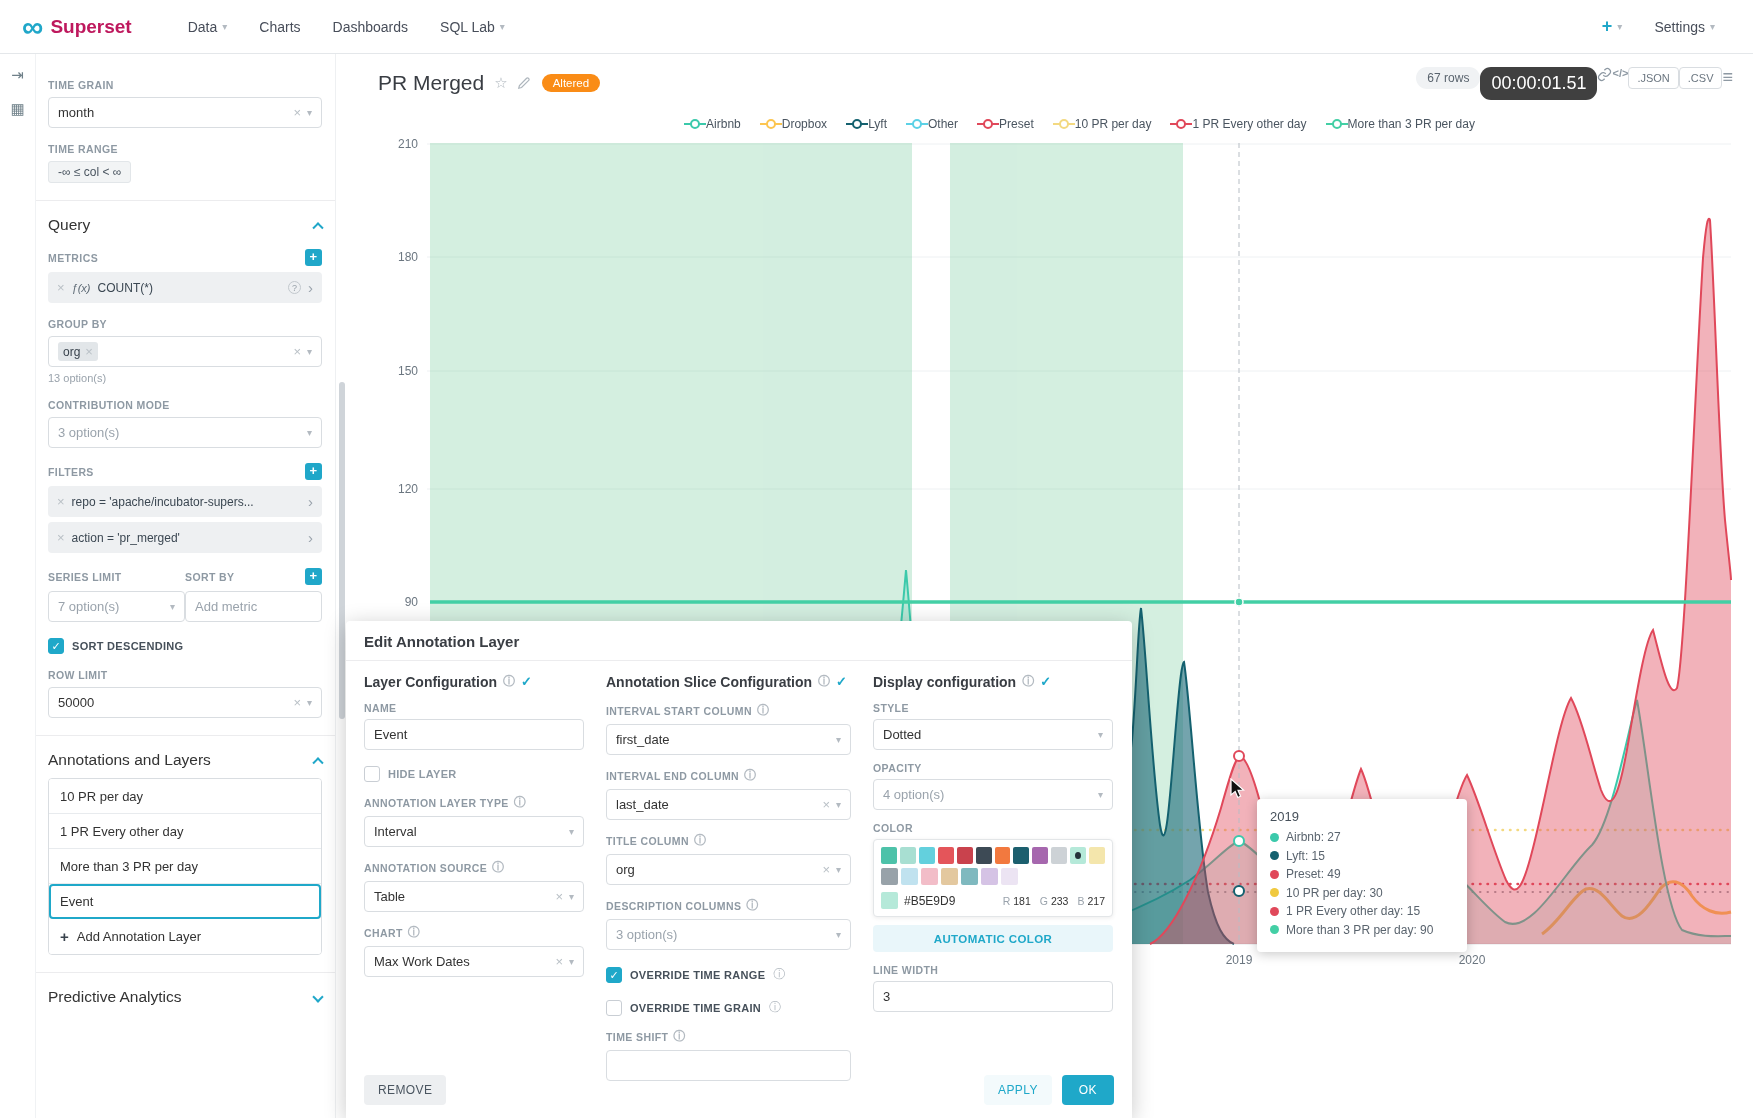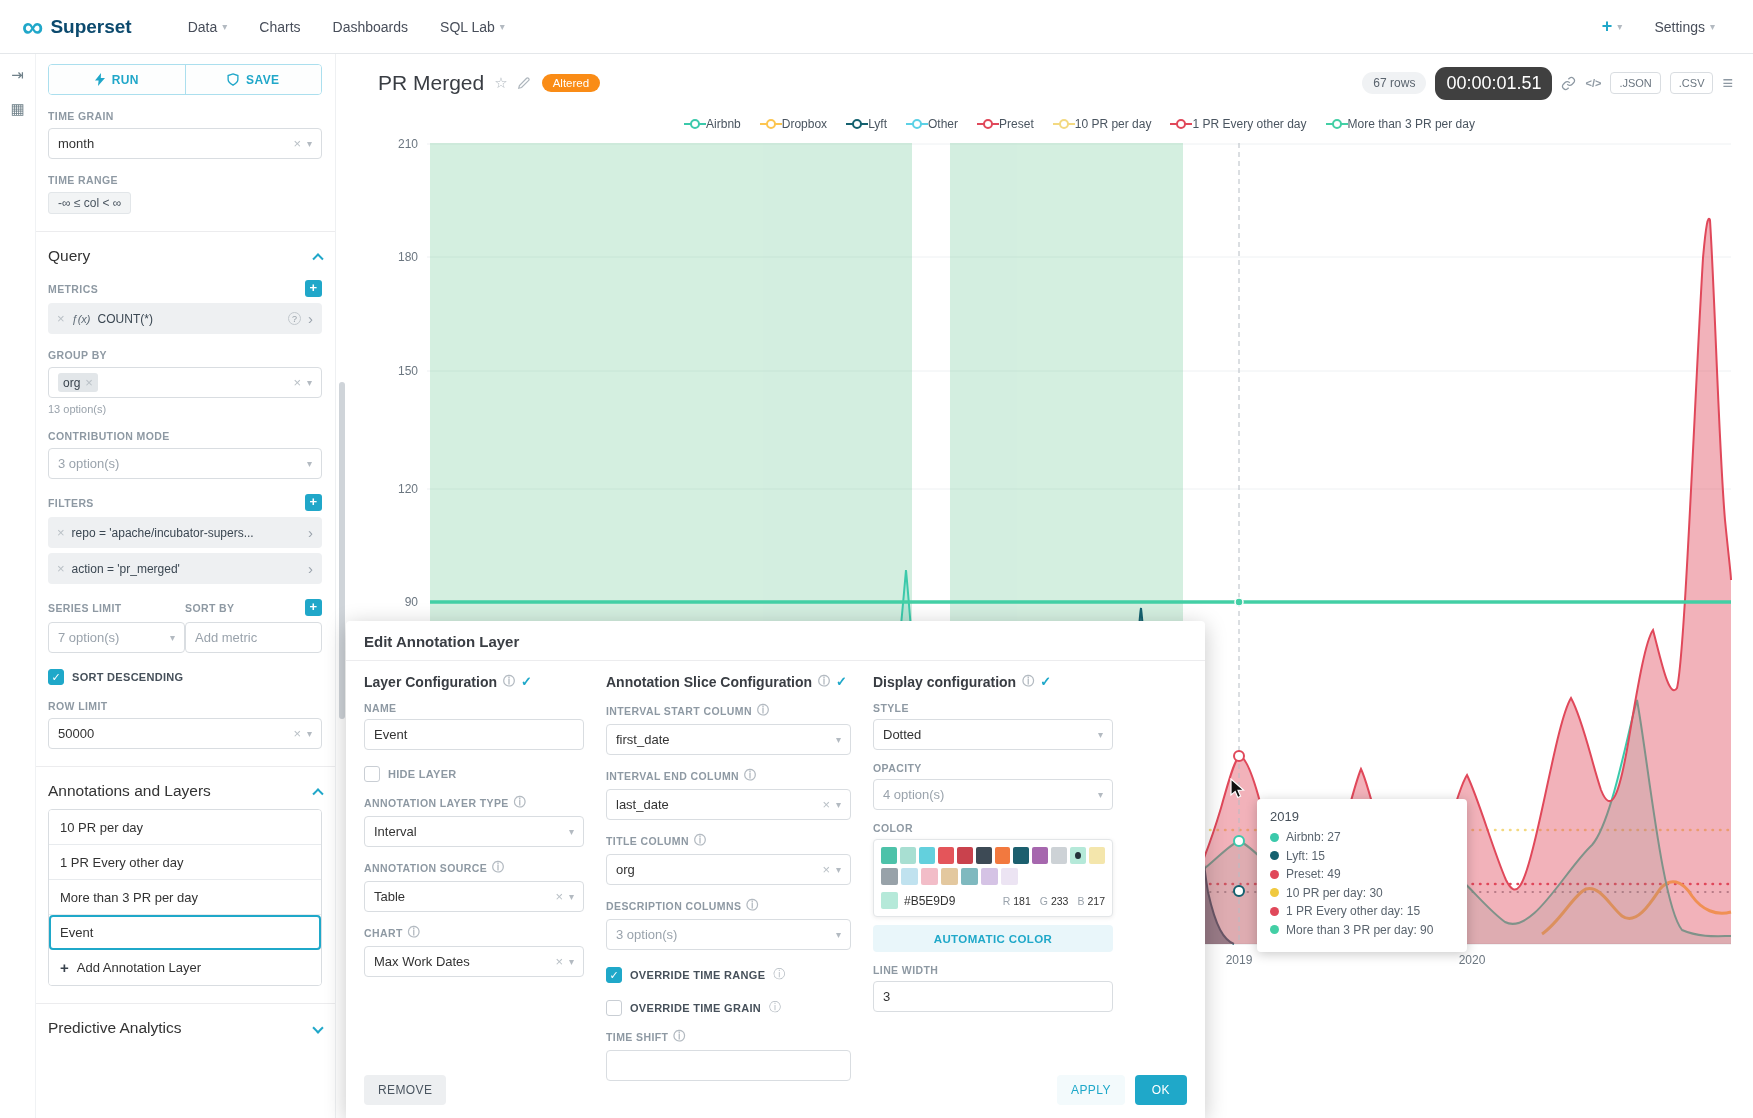--- a/index.html
+++ b/index.html
@@ -3,21 +3,21 @@
 <meta charset="utf-8">
 <style>
   * { margin:0; padding:0; box-sizing:border-box; }
   body { font-family:"Liberation Sans", sans-serif; background:#fff; }
   .app { position:relative; width:1753px; height:1118px; background:#fff; overflow:hidden; color:#333; }
 
   
   .navbar { position:absolute; top:0; left:0; right:0; height:54px; background:#fff; border-bottom:1px solid #e4e7ea; display:flex; align-items:center; padding:0 22px; z-index:20; }
   .brand { display:flex; align-items:center; gap:7px; margin-right:40px; cursor:pointer; }
   .brand .mark { color:#20a7c9; font-size:30px; font-weight:bold; line-height:1; }
-  .brand .word { font-size:19px; font-weight:bold; color:#0c4a6e; }
+  .brand .word { font-size:19px; font-weight:bold; color:#be185d; }
   .nav-item { display:flex; align-items:center; gap:5px; font-size:14px; color:#484e5a; padding:0 16px; height:54px; cursor:pointer; }
   .nav-right { margin-left:auto; display:flex; align-items:center; }
   .caret { color:#b3bac1; font-size:10px; }
   .plus-teal { color:#20a7c9; font-size:18px; font-weight:bold; }
 
   
   .iconrail { position:absolute; left:0; top:54px; bottom:0; width:36px; border-right:1px solid #f0f2f4; display:flex; flex-direction:column; align-items:center; padding-top:12px; gap:16px; }
   .rail-ic { color:#6f8089; font-size:15px; cursor:pointer; }
 
   
@@ -56,40 +56,40 @@
   .layerrow { height:35px; display:flex; align-items:center; padding:0 11px; font-size:13px; color:#333; border-bottom:1px solid #e8ebee; cursor:pointer; background:#fff; gap:8px; }
   .layerrow:last-child { border-bottom:none; }
   .layerrow.selected { outline:2px solid #1fa8c9; outline-offset:-2px; border-radius:4px; }
   .layerrow .plus-dark { font-size:15px; color:#39434d; font-weight:bold; }
 
   
   .chart-header { position:absolute; left:378px; right:20px; top:64px; height:38px; display:flex; align-items:center; z-index:5; }
   .page-title { font-size:21px; color:#393d43; margin-right:10px; }
   .hicon { color:#aeb6bd; font-size:15px; margin-right:9px; cursor:pointer; display:inline-flex; }
   .altered { background:#fa8c16; color:#fff; font-size:11.5px; border-radius:11px; padding:3px 11px; margin-left:2px; }
-  .hright { margin-left:auto; display:flex; align-items:center; gap:9px; }
+  .hright { margin-left:auto; display:flex; align-items:flex-start; }
   .pill-gray { background:#f0f2f4; color:#5a646e; font-size:12px; border-radius:11px; padding:4px 11px; }
   .pill-green { background:#404040; color:#fff; font-size:18px; border-radius:11px; padding:6px 11px; }
   .tinybtn { border:1px solid #d9dde1; border-radius:4px; color:#6b7680; font-size:11px; padding:4px 8px; cursor:pointer; background:#fff; }
   .iconbtn { color:#8e99a3; cursor:pointer; display:inline-flex; font-size:15px; }
   .legend { position:absolute; left:430px; right:24px; top:117px; display:flex; justify-content:center; gap:19px; z-index:5; }
   .leg-item { display:flex; align-items:center; font-size:12px; color:#4a5560; cursor:pointer; }
   .leg-mark { width:22px; height:10px; position:relative; }
   .leg-mark::before { content:""; position:absolute; left:0; right:0; top:4px; border-top:2px solid var(--c); }
   .leg-mark::after { content:""; position:absolute; left:6px; top:0; width:6px; height:6px; border:2px solid var(--c); border-radius:50%; background:#fff; }
 
   .chart-svg { position:absolute; left:0; top:0; z-index:1; pointer-events:none; }
   .ytick { position:absolute; left:372px; width:46px; text-align:right; font-size:12px; color:#6b7680; z-index:2; }
   .xtick { position:absolute; width:60px; text-align:center; font-size:12px; color:#6b7680; z-index:2; top:953px; }
 
   
   .scroll-thumb { position:absolute; left:339px; top:382px; width:6px; height:337px; border-radius:3px; background:#cfd4d9; z-index:10; }
 
   
-  .modal { position:absolute; left:346px; top:621px; width:859px; height:497px; background:#fff; border-radius:4px 4px 0 0; box-shadow:0 4px 22px rgba(0,0,0,.22); z-index:30; display:flex; flex-direction:column; }
+  .modal { position:absolute; left:346px; top:621px; width:786px; height:497px; background:#fff; border-radius:4px 4px 0 0; box-shadow:0 4px 22px rgba(0,0,0,.22); z-index:30; display:flex; flex-direction:column; }
   .modal-title { font-size:15px; font-weight:bold; color:#393d43; padding:12px 18px 10px; border-bottom:1px solid #ececee; }
   .modal-grid { display:grid; grid-template-columns:220px 245px 240px; column-gap:22px; padding:12px 18px 0; }
   .colhead { display:flex; align-items:center; gap:6px; font-size:14px; font-weight:bold; color:#393d43; margin-bottom:2px; }
   .info { color:#b3bac1; font-size:12px; }
   .check-teal { color:#1fa8c9; font-size:13px; font-weight:bold; }
   .m-lbl { font-size:10.5px; font-weight:bold; color:#8e99a3; letter-spacing:.4px; display:flex; align-items:center; gap:5px; margin:12px 0 5px; }
   .txtin { width:100%; height:31px; border:1px solid #d9dde1; border-radius:4px; padding:0 9px; font-size:13px; color:#333; font-family:"Liberation Sans",sans-serif; }
   .palette { border:1px solid #e3e6e8; border-radius:4px; padding:7px; display:flex; flex-direction:column; gap:4px; box-shadow:0 1px 4px rgba(0,0,0,.08); background:#fff; }
   .swrow { display:flex; gap:3px; }
   .swatch { width:17px; height:17px; border-radius:2px; background:var(--c); position:relative; cursor:pointer; }
@@ -149,34 +149,20 @@
       </div>
     </div>
   </header>
 
   <div class="iconrail">
     <span class="rail-ic">⇥</span>
     <span class="rail-ic">▦</span>
   </div>
 
   <aside class="controls">
-    <div class="runsave">
-      <div class="rbtn">
-        <svg width="10" height="13" viewBox="0 0 10 13">
-            <path d="M6 0 L0 7.5 H3.6 L3 13 L10 5 H5.8 Z" fill="#20a7c9"></path>
-          </svg>
-        <span>RUN</span>
-      </div>
-      <div class="rbtn">
-        <svg width="12" height="13" viewBox="0 0 16 17">
-            <path d="M8 1 L14.5 3.2 V8.5 C14.5 12.6 8 16 8 16 C8 16 1.5 12.6 1.5 8.5 V3.2 Z" fill="none" stroke="#20a7c9" stroke-width="1.8"></path>
-          </svg>
-        <span>SAVE</span>
-      </div>
-    </div>
 
     <div class="lbl">
         <span>TIME GRAIN</span>
       </div>
     <div class="sel">
       <span class="grow">month</span>
       <span class="x">×</span>
       <span class="caret">▾</span>
     </div>
 

